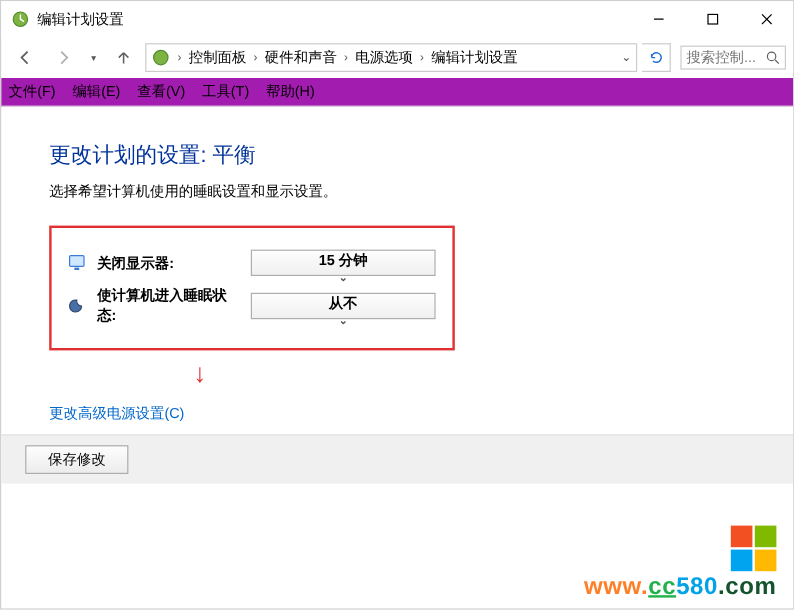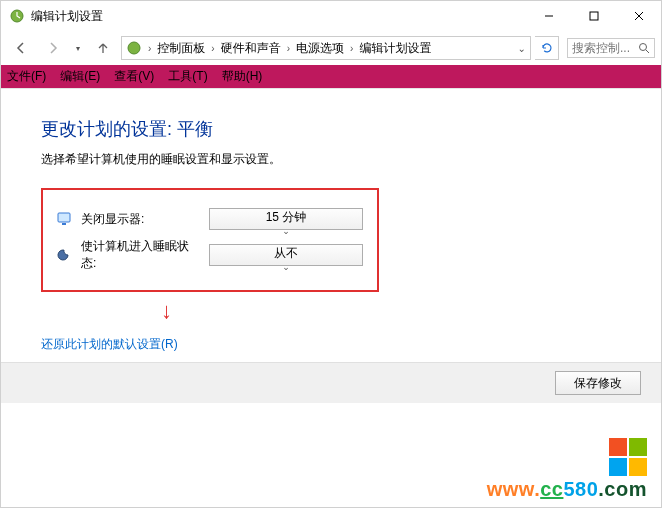--- a/index.html
+++ b/index.html
@@ -18,42 +18,42 @@
 .dropdown-caret { width: 14px; height: 26px; display: flex; align-items: center; justify-content: center; color: #555; font-size: 8px; }
 .breadcrumb { flex: 1; height: 24px; border: 1px solid #ccc; display: flex; align-items: center; padding-left: 4px; background: #fff; font-size: 12px; }
 .breadcrumb .bc-icon { width: 16px; height: 16px; margin-right: 2px; }
 .breadcrumb .sep { padding: 0 4px; color: #555; font-size: 10px; }
 .breadcrumb .crumb { padding: 0 2px; color: #000; }
 .refresh { width: 24px; height: 24px; border: 1px solid #ccc; border-left: none; display: flex; align-items: center; justify-content: center; color: #1e6fd6; }
 .searchbox { width: 88px; height: 20px; border: 1px solid #ccc; margin-left: 4px; display: flex; align-items: center; padding: 0 4px; font-size: 12px; color: #777; }
 .searchbox .search-icon { margin-left: auto; color: #555; }
 
 
-.menubar { height: 24px; display: flex; align-items: center; padding: 0 6px; gap: 14px; font-size: 12px; border-bottom: 1px solid #e5e5e5; background: #be185d; }
+.menubar { height: 24px; display: flex; align-items: center; padding: 0 6px; gap: 14px; font-size: 12px; border-bottom: 1px solid #e5e5e5; background: #a21caf; }
 .menuitem { color: #000; }
 
 
 .content { padding: 28px 40px 10px 40px; }
 .heading { font-size: 18px; color: #003399; margin-bottom: 10px; font-weight: normal; }
 .subheading { font-size: 12px; color: #000; margin-bottom: 20px; }
 
 .settings-box { border: 2px solid #e03030; padding: 10px 14px; display: inline-block; min-width: 326px; }
-.setting-row { display: flex; align-items: center; gap: 8px; margin: 8px 0; }
+.setting-row { display: flex; align-items: center; gap: 8px; margin: 8px 0; font-weight: bold; }
 .setting-icon { width: 16px; height: 16px; }
 .setting-label { font-size: 12px; width: 120px; }
 .setting-select { width: 154px; height: 22px; font-size: 12px; padding-left: 6px; background: linear-gradient(#fdfdfd,#f0f0f0); border: 1px solid #adadad; display: flex; align-items: center; justify-content: space-between; padding-right: 6px; flex-direction: column; }
 .setting-select .caret { font-size: 9px; color: #555; }
 
 .arrow-annotation { margin: 8px 0 0 120px; color: #e03030; font-size: 22px; line-height: 1; }
 
 .link-section { margin-top: 6px; }
 .link { font-size: 12px; color: #0066cc; display: block; margin: 14px 0; cursor: pointer; }
 
 
-.footer { position: absolute; left: 0; right: 0; bottom: 104px; padding: 8px 20px; border-top: 1px solid #e0e0e0; display: flex; justify-content: flex-end; gap: 8px; background: #f0f0f0; }
+.footer { position: absolute; left: 0; right: 0; bottom: 104px; padding: 8px 20px; border-top: 1px solid #e0e0e0; display: flex; justify-content: flex-start; gap: 8px; background: #f0f0f0; }
 .btn { min-width: 86px; height: 24px; font-size: 12px; background: linear-gradient(#fdfdfd,#ececec); border: 1px solid #adadad; display: flex; align-items: center; justify-content: center; }
 
 
 .watermark { position: absolute; right: 14px; bottom: 6px; text-align: right; pointer-events: none; }
 .wm-logo { display: flex; align-items: center; gap: 6px; justify-content: flex-end; }
 .wm-squares { display: grid; grid-template-columns: 18px 18px; grid-template-rows: 18px 18px; gap: 2px; }
 .sq { width: 18px; height: 18px; }
 .sq.r { background:#f25022;} .sq.g{background:#7fba00;} .sq.b{background:#00a4ef;} .sq.y{background:#ffb900;}
 .wm-text { font-size: 26px; font-weight: bold; }
 .wm-url { font-size: 20px; font-weight: bold; letter-spacing: 0.5px; margin-top: 2px; }
@@ -169,20 +169,21 @@
       <div class="setting-select">
         <span>从不</span>
         <span class="caret">⌄</span>
       </div>
     </div>
   </div>
 
   <div class="arrow-annotation">↓</div>
 
   <div class="link-section">
+    <a class="link">更改高级电源设置(C)</a>
     <a class="link">还原此计划的默认设置(R)</a>
   </div>
 </div>
 
 <div class="footer">
   <div class="btn">保存修改</div>
 </div>
 
 <div class="watermark">
   <div class="wm-logo">

